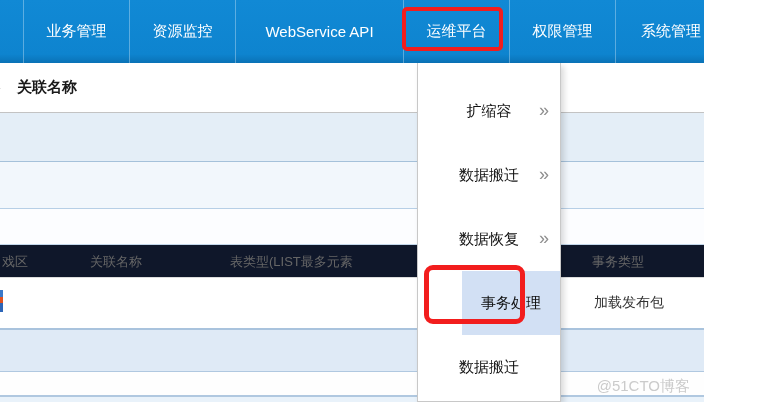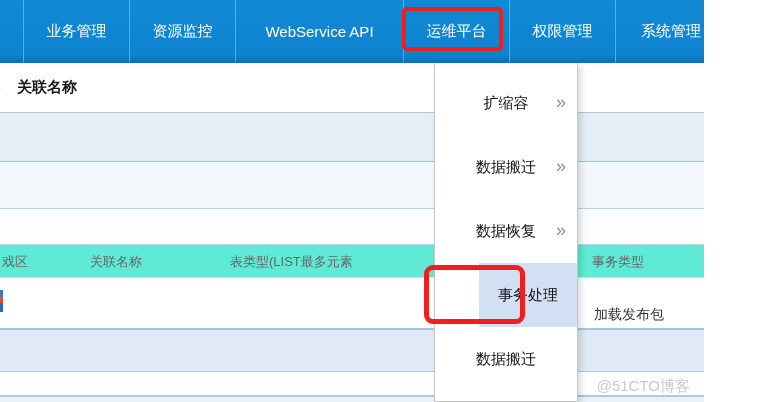--- a/index.html
+++ b/index.html
@@ -37,49 +37,49 @@
   .band{position:absolute;left:0;width:100%;}
   .band-a{top:113px;height:48px;background:#e4eef7;border-bottom:1px solid #a5c1da;}
   .band-b{top:162px;height:46px;background:#f2f7fc;border-bottom:1px solid #b7cfe6;}
   .band-c{top:209px;height:35px;background:#fcfdff;border-bottom:1px solid #c3d7ea;}
   .band-d{top:330px;height:41px;background:#dfeaf6;border-bottom:1px solid #b0c8e0;}
   .band-e{top:372px;height:23px;background:#fefefe;border-bottom:1px solid #b0c8e0;}
   .band-f{top:396px;height:6px;background:#e9f2fa;border-top:1px solid #b0c8e0;}
   
   .thead-row{
     position:absolute;left:0;top:245px;width:100%;height:32px;
-    background:#5eead4;border-bottom:1px solid #dcdcdc;
+    background:#0f172a;border-bottom:1px solid #dcdcdc;
   }
   .hcell{position:absolute;top:8px;color:#666;font-size:13px;white-space:nowrap;}
   .hc1{left:2px;}
   .hc2{left:90px;}
   .hc3{left:230px;}
   .hc4{left:592px;}
   .hc5{left:768px;}
   .trow{
     position:absolute;left:0;top:278px;width:100%;height:50px;
     background:#fff;border-bottom:2px solid #a9c3dd;
   }
   .tcell{position:absolute;top:16px;color:#333;font-size:14px;white-space:nowrap;}
-  .tc1{left:594px;margin-top:12px;}
+  .tc1{left:594px;}
   .tc2{left:769px;}
   .row-icon{
     position:absolute;left:0;top:12px;width:3px;height:22px;
     background:linear-gradient(to bottom,#3a78c8 0 7px,#e0521f 7px 13px,#2d66b8 13px 100%);
   }
   
   .watermark{
     position:absolute;right:14px;top:377px;color:#cbcbcb;font-size:15px;z-index:5;
   }
   
   .dropdown{
-    position:absolute;left:434px;top:63px;width:144px;height:339px;
+    position:absolute;left:417px;top:63px;width:144px;height:339px;
     background:#fff;border:1px solid #c8c8c8;border-top:none;
     box-shadow:3px 3px 6px rgba(0,0,0,0.15);
-    box-sizing:border-box;z-index:20;padding-top:8px;
+    box-sizing:border-box;z-index:20;padding-top:16px;
   }
   .menu-item{
     position:relative;height:64px;display:flex;align-items:center;justify-content:center;
     color:#111;font-size:15px;cursor:pointer;white-space:nowrap;
   }
   .menu-item.highlight{background:#d2e0f4;margin-left:44px;}
   .chev{
     position:absolute;right:11px;top:50%;transform:translateY(-54%);
     color:#8f8f8f;font-size:18px;line-height:1;
   }

